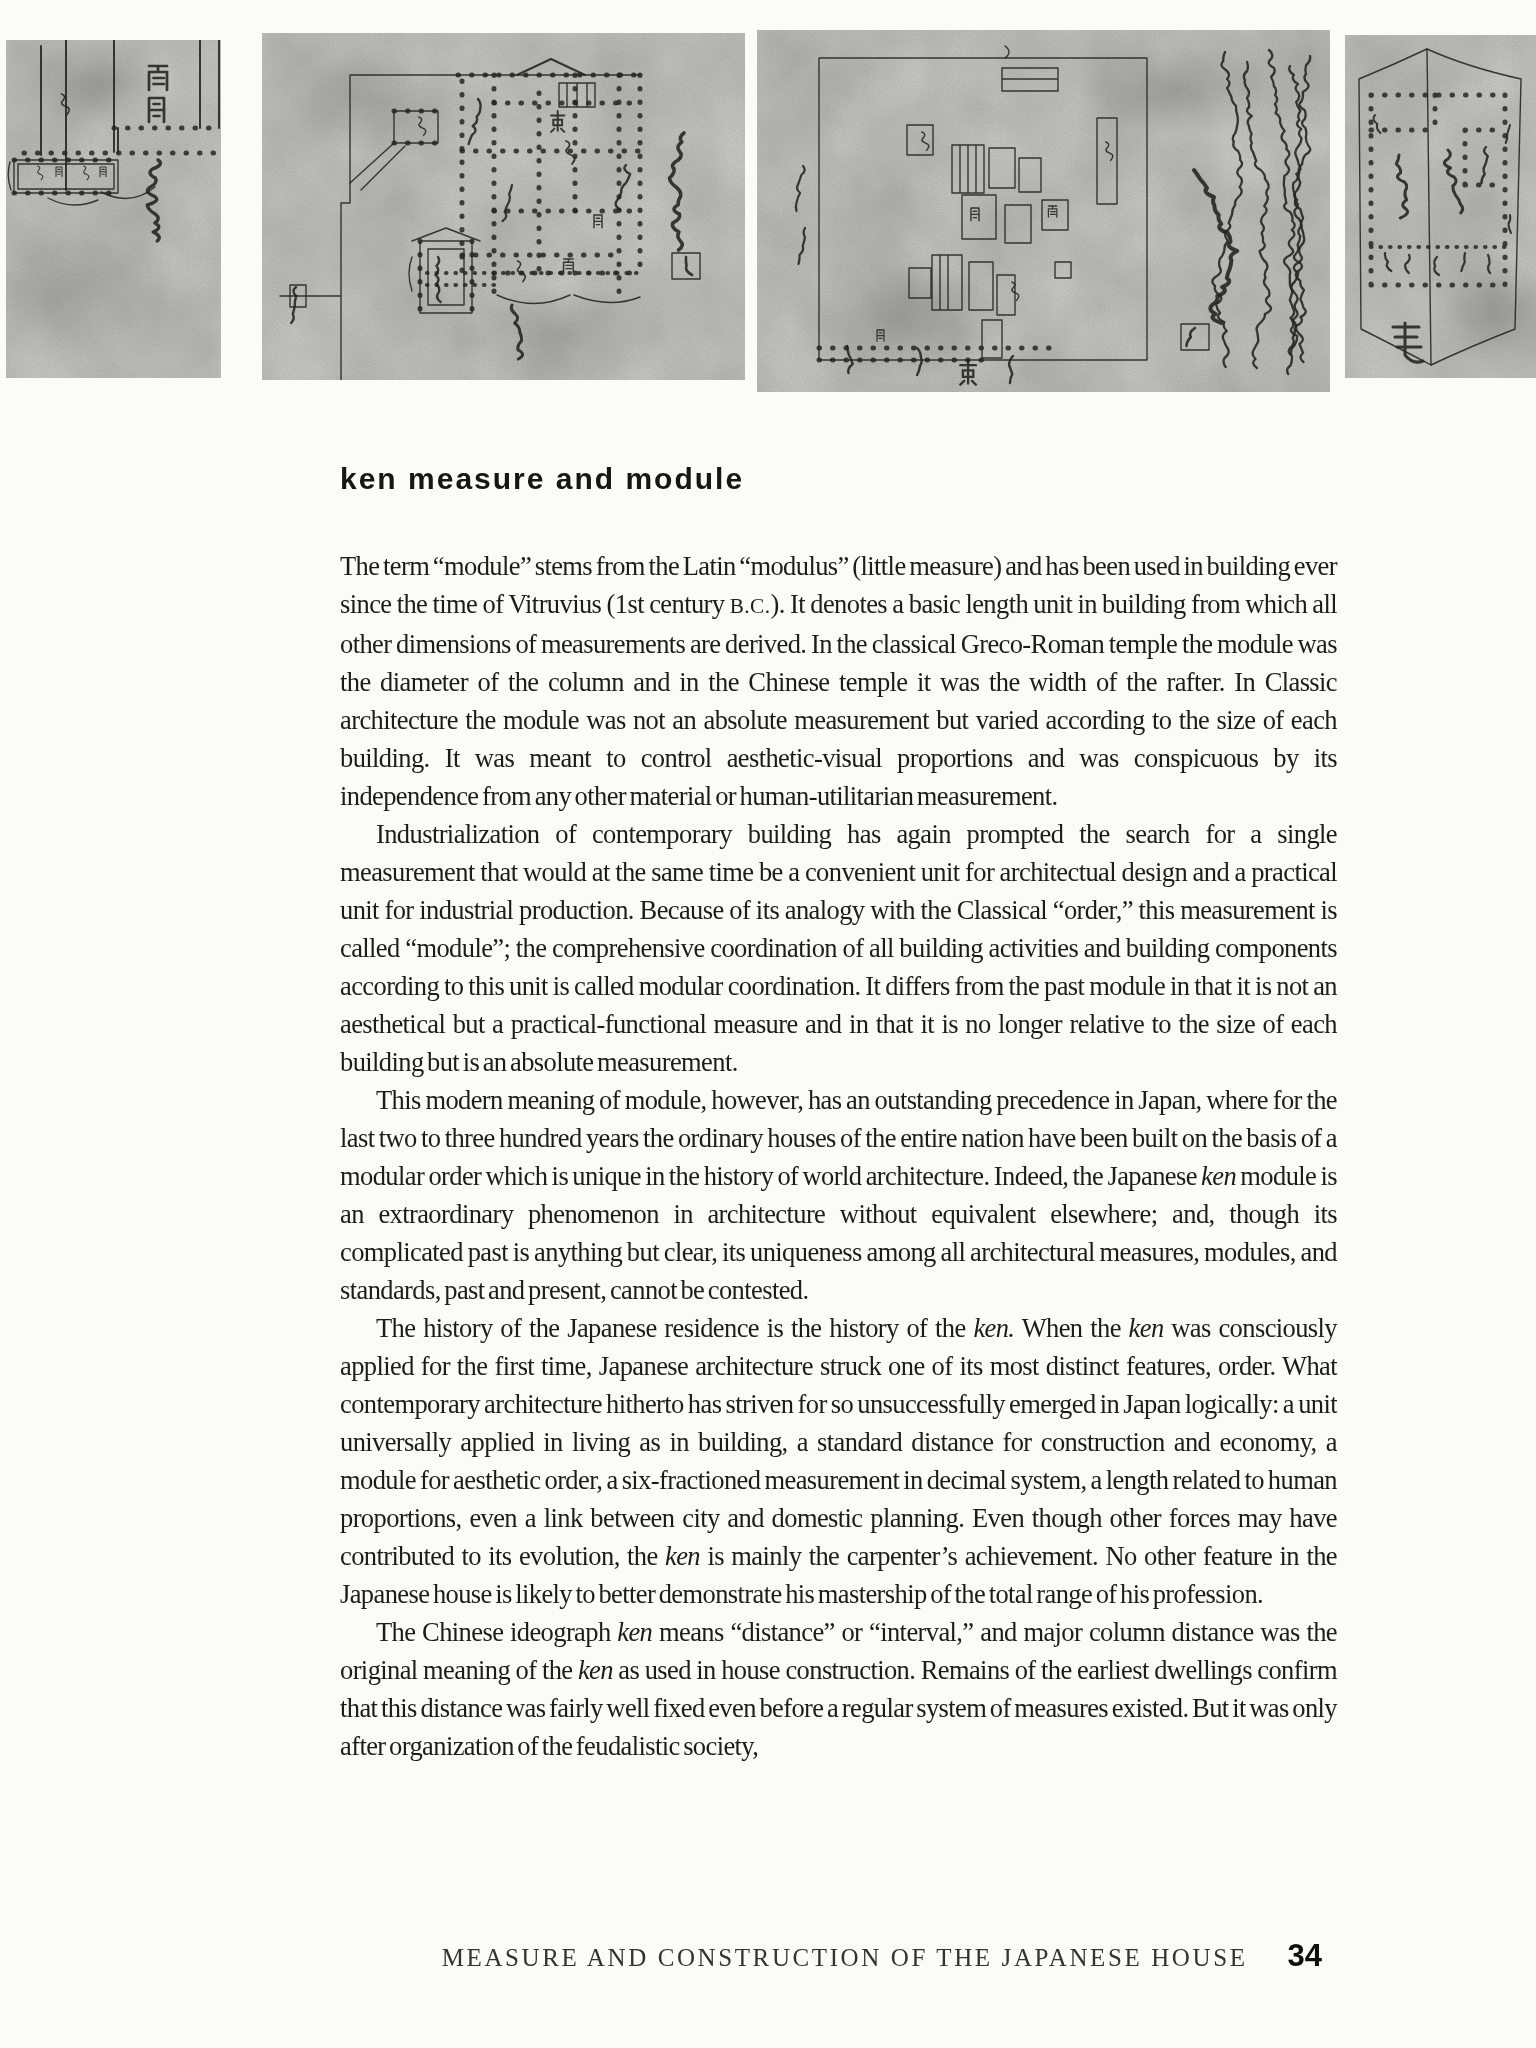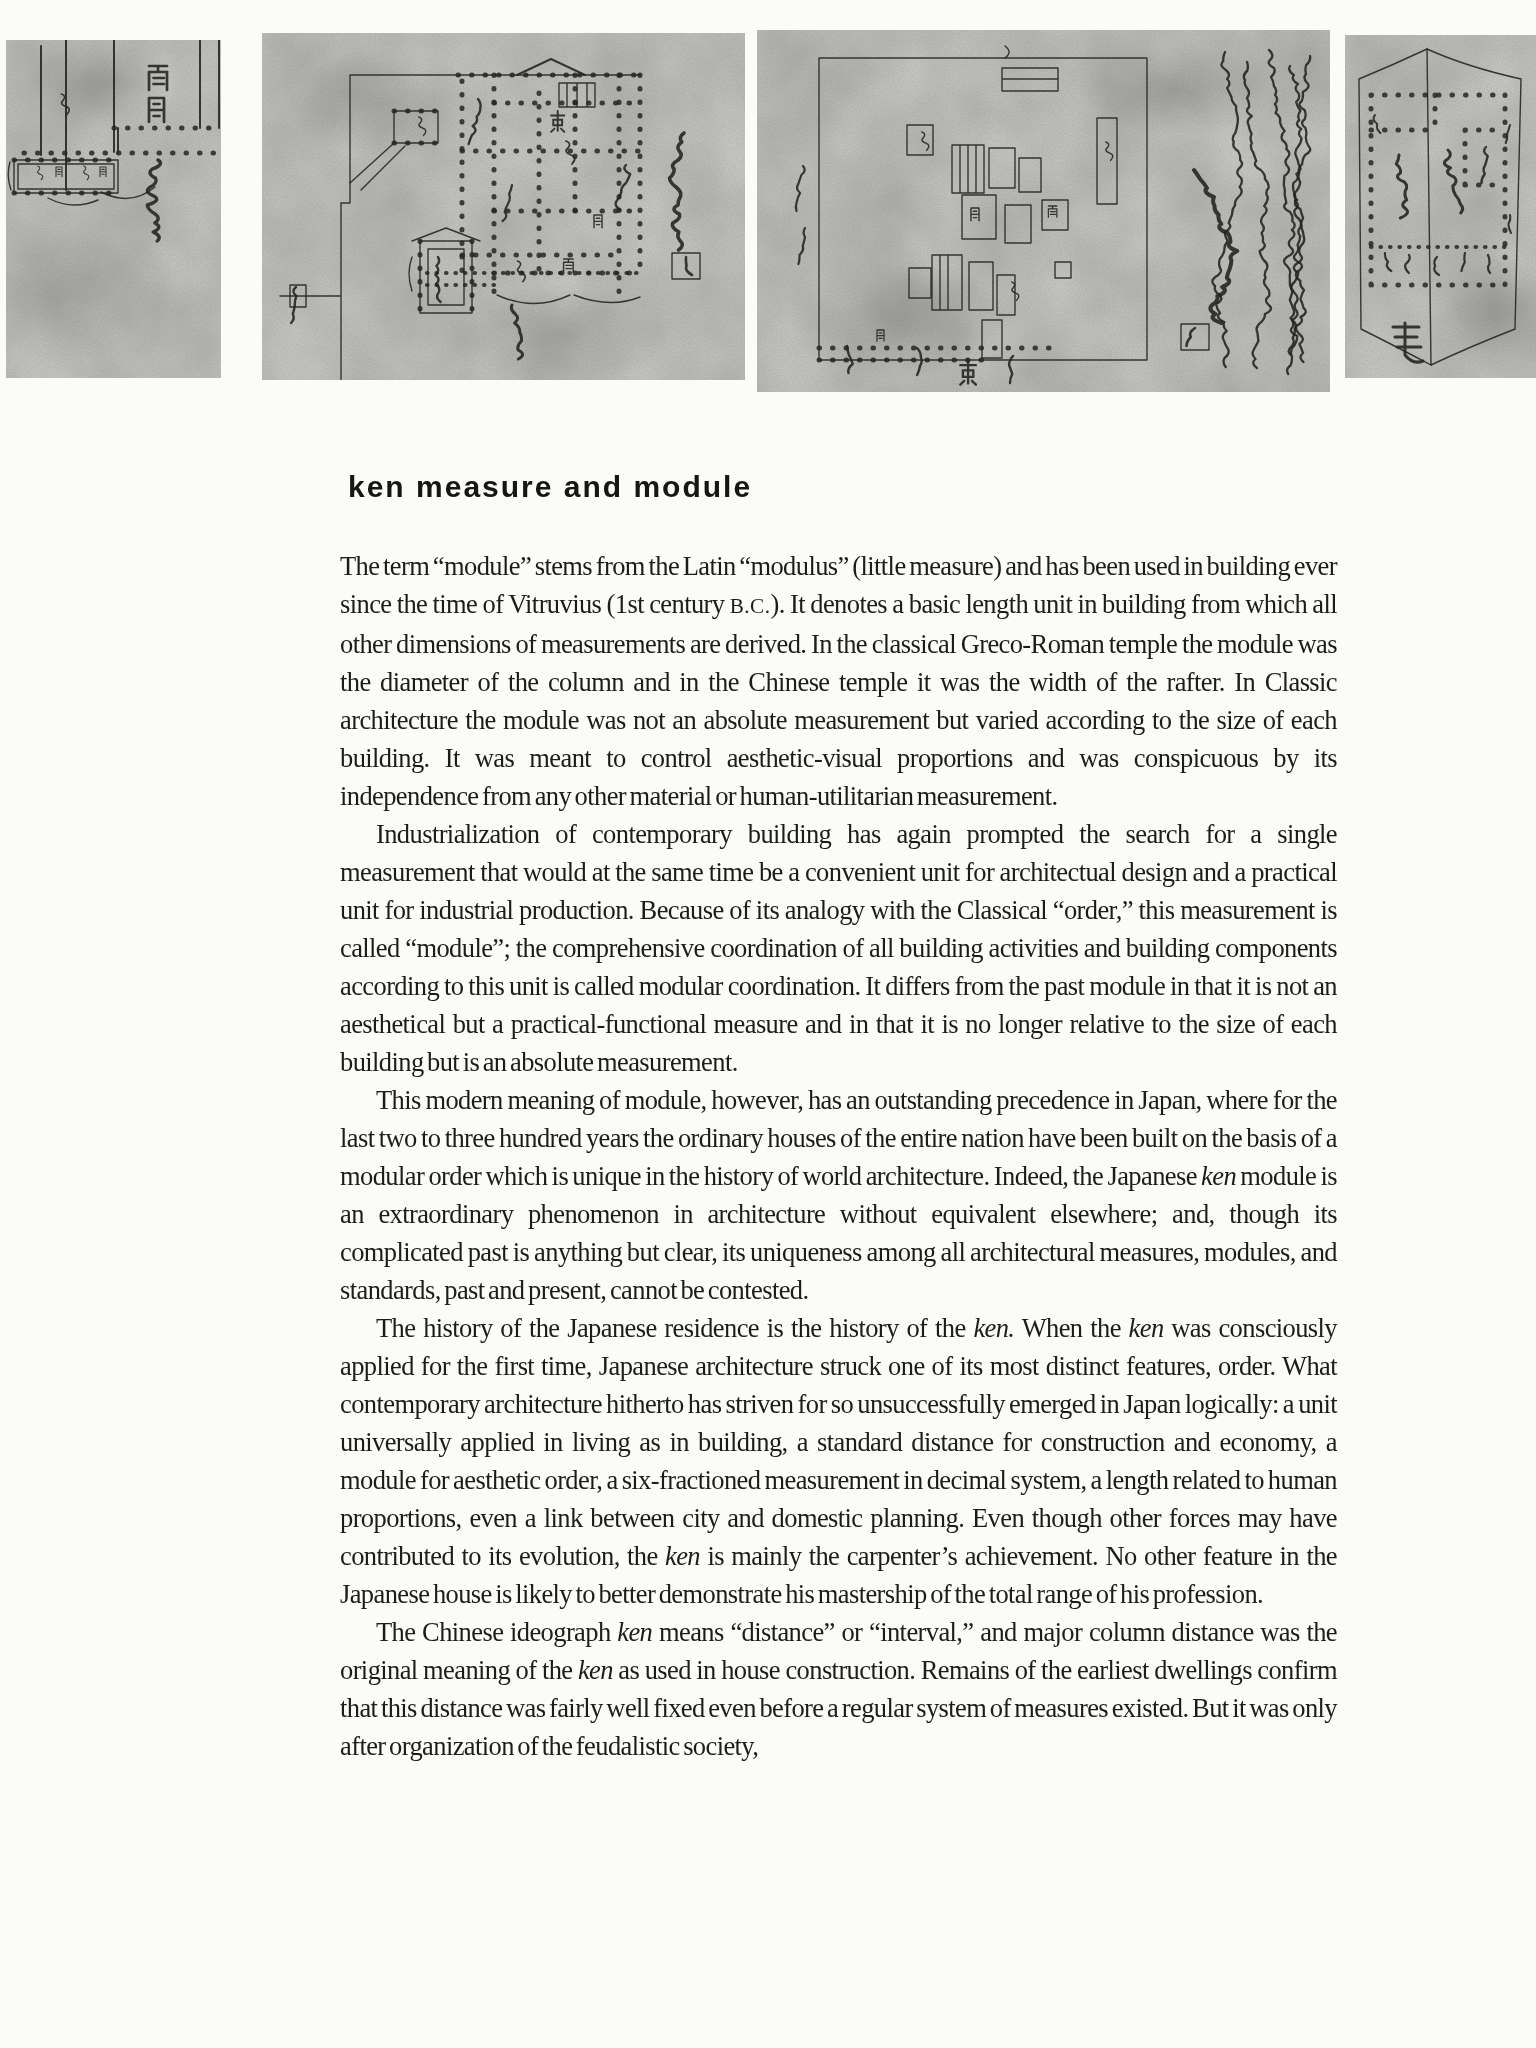--- a/index.html
+++ b/index.html
@@ -16,21 +16,21 @@
   .photo3 { left:757px;  top:30px; width:573px; height:362px; }
   .photo4 { left:1345px; top:35px; width:191px; height:343px; }
   .ink   { stroke:#262624; fill:none; stroke-width:2; stroke-linecap:round; stroke-linejoin:round; opacity:.9; }
   .thin  { stroke-width:1.4; }
   .dots  { stroke:#262624; fill:none; stroke-width:5; stroke-linecap:round; stroke-dasharray:.5 13; opacity:.85; }
   .dotsf { stroke:#262624; fill:none; stroke-width:4.2; stroke-linecap:round; stroke-dasharray:.5 9; opacity:.85; }
   .scrawl{ stroke:#222220; fill:none; stroke-linecap:round; stroke-linejoin:round; opacity:.88; }
   .glyph { stroke:#262624; fill:none; stroke-width:1.8; stroke-linecap:round; opacity:.9; }
   
   .heading {
-    position:absolute; left:340px; top:462px; margin:8px;
+    position:absolute; left:340px; top:462px; margin:0;
     font-family:"Liberation Sans", sans-serif; font-weight:700;
     font-size:30px; letter-spacing:2px; color:#161614;
   }
   .body-text {
     position:absolute; left:340px; top:514px; width:997px;
     font-size:26.5px; line-height:38px; text-align:justify;
     letter-spacing:-0.6px; word-spacing:-2.5px;margin-top:33px;
   }
   .body-text p { margin:0; }
   .body-text p.indent { text-indent:36px; }
@@ -239,14 +239,17 @@
   <h2 class="heading">ken measure and module</h2>
 
   <div class="body-text" id="body-text">
       <p><span>The term “module” stems from the Latin “modulus” (little measure) and has been used in building ever since the time of Vitruvius (1st century </span><span class="sc">B.C.</span><span>). It denotes a basic length unit in building from which all other dimensions of measurements are derived. In the classical Greco-Roman temple the module was the diameter of the column and in the Chinese temple it was the width of the rafter. In Classic architecture the module was not an absolute measurement but varied according to the size of each building. It was meant to control aesthetic-visual proportions and was conspicuous by its independence from any other material or human-utilitarian measurement.</span></p>
       <p class="indent"><span>Industrialization of contemporary building has again prompted the search for a single measurement that would at the same time be a convenient unit for architectual design and a practical unit for industrial production. Because of its analogy with the Classical “order,” this measurement is called “module”; the comprehensive coordination of all building activities and building components according to this unit is called modular coordination. It differs from the past module in that it is not an aesthetical but a practical-functional measure and in that it is no longer relative to the size of each building but is an absolute measurement.</span></p>
       <p class="indent"><span>This modern meaning of module, however, has an outstanding precedence in Japan, where for the last two to three hundred years the ordinary houses of the entire nation have been built on the basis of a modular order which is unique in the history of world architecture. Indeed, the Japanese </span><i>ken</i><span> module is an extraordinary phenomenon in architecture without equivalent elsewhere; and, though its complicated past is anything but clear, its uniqueness among all architectural measures, modules, and standards, past and present, cannot be contested.</span></p>
       <p class="indent"><span>The history of the Japanese residence is the history of the </span><i>ken.</i><span> When the </span><i>ken</i><span> was consciously applied for the first time, Japanese architecture struck one of its most distinct features, order. What contemporary architecture hitherto has striven for so unsuccessfully emerged in Japan logically: a unit universally applied in living as in building, a standard distance for construction and economy, a module for aesthetic order, a six-fractioned measurement in decimal system, a length related to human proportions, even a link between city and domestic planning. Even though other forces may have contributed to its evolution, the </span><i>ken</i><span> is mainly the carpenter’s achievement. No other feature in the Japanese house is likely to better demonstrate his mastership of the total range of his profession.</span></p>
       <p class="indent"><span>The Chinese ideograph </span><i>ken</i><span> means “distance” or “interval,” and major column distance was the original meaning of the </span><i>ken</i><span> as used in house construction. Remains of the earliest dwellings confirm that this distance was fairly well fixed even before a regular system of measures existed. But it was only after organization of the feudalistic society,</span></p>
     </div>
 
+  <div class="footer">
+    <span class="running">MEASURE AND CONSTRUCTION OF THE JAPANESE HOUSE</span><span class="pagenum">34</span>
+  </div>
 
 </div>
 
 </body></html>

